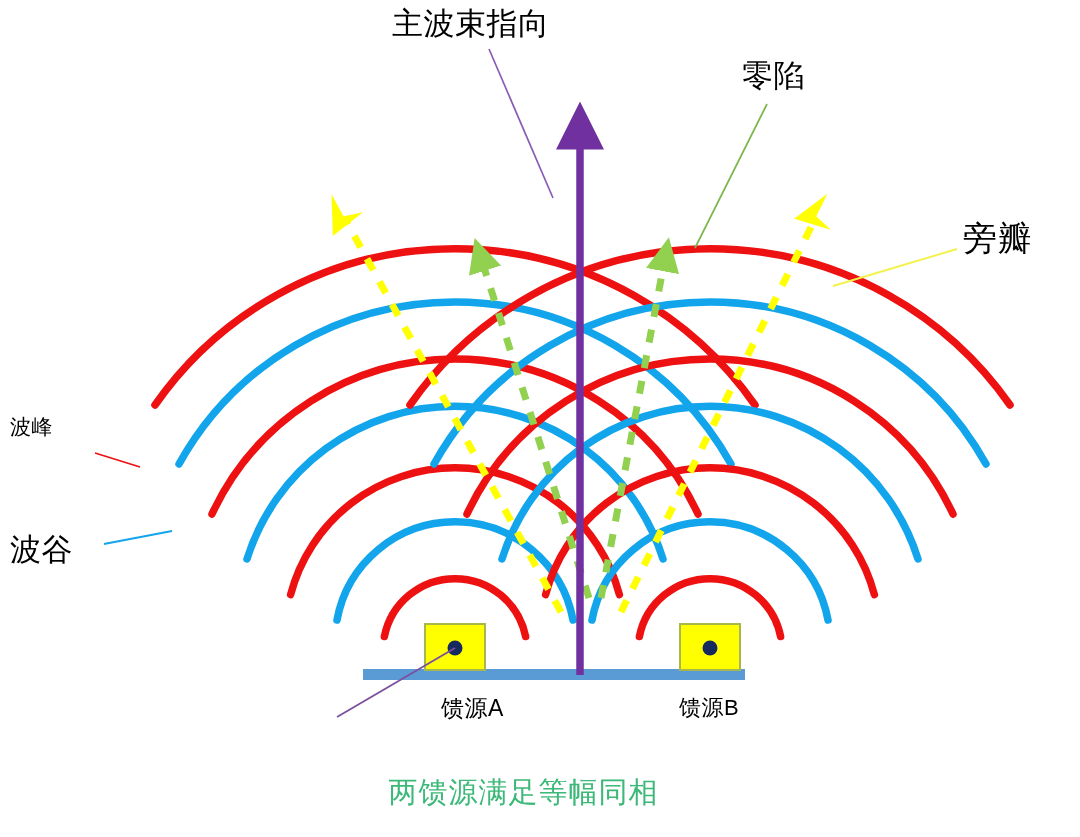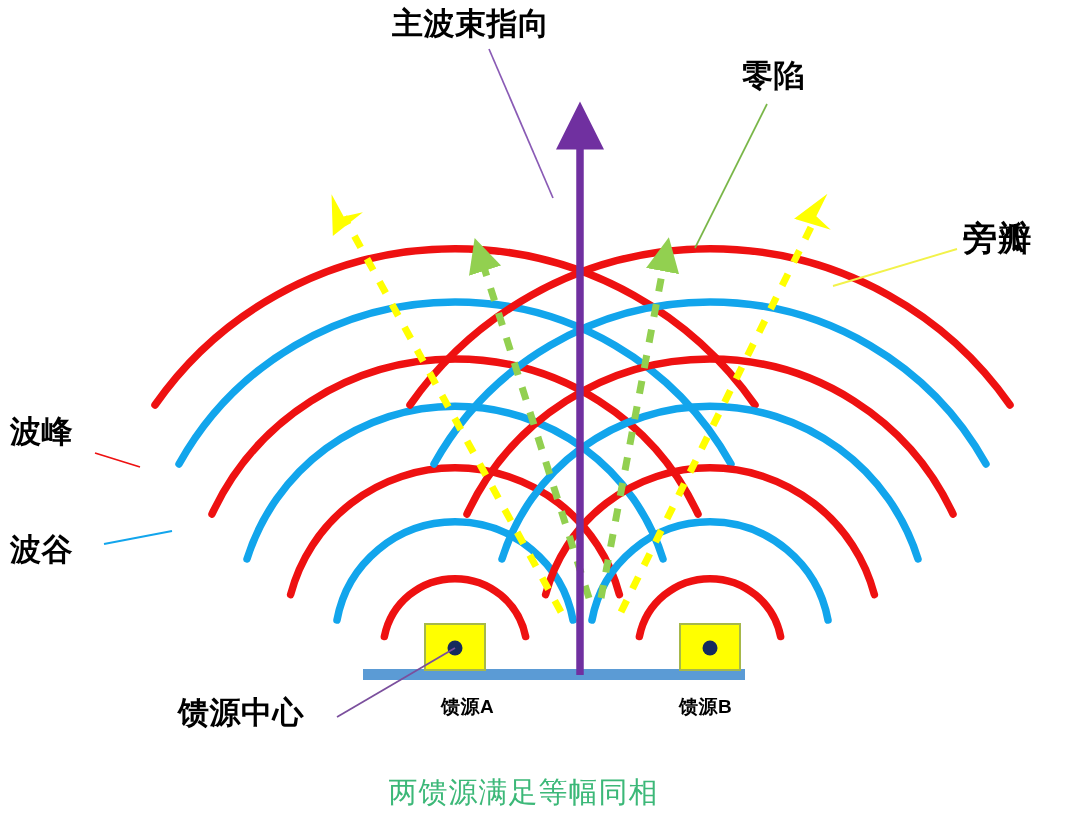--- a/index.html
+++ b/index.html
@@ -22,32 +22,32 @@
     position: absolute;
     left: 0;
     top: 0;
     width: 1080px;
     height: 837px;
   }
   .lbl {
     position: absolute;
     white-space: nowrap;
     color: #000000;
-    font-weight: bold;
+    font-weight: normal;
     line-height: 1;
     letter-spacing: 0.5px;
   }
   .lbl-main   { left: 392px; top: 8px;   font-size: 31px; }
   .lbl-null   { left: 742px; top: 60px;  font-size: 31px; }
   .lbl-side   { left: 963px; top: 221px; font-size: 34px; }
-  .lbl-crest  { left: 10px;  top: 416px; font-size: 31px; }
+  .lbl-crest  { left: 10px;  top: 416px; font-size: 21px; }
   .lbl-trough { left: 10px;  top: 534px; font-size: 31px; }
   .lbl-center { left: 178px; top: 697px; font-size: 31px; }
-  .lbl-feeda  { left: 441px; top: 697px; font-size: 19px; text-align: right; }
-  .lbl-feedb  { left: 679px; top: 697px; font-size: 19px; }
+  .lbl-feeda  { left: 441px; top: 697px; font-size: 23px; text-align: right; }
+  .lbl-feedb  { left: 679px; top: 697px; font-size: 22px; }
   .caption {
     position: absolute;
     left: 0;
     top: 778px;
     width: 1047px;
     text-align: center;
     font-size: 29px;
     font-weight: normal;
     color: #3cb878;
     letter-spacing: 1px;
@@ -129,19 +129,18 @@
     <line x1="104" y1="544" x2="172" y2="531" stroke="#12a5ec" stroke-width="1.8"></line>
 
     <line x1="337" y1="717" x2="455" y2="648" stroke="#7b4f9d" stroke-width="1.8"></line>
   </svg>
 
   <div class="lbl lbl-main">主波束指向</div>
   <div class="lbl lbl-null">零陷</div>
   <div class="lbl lbl-side">旁瓣</div>
   <div class="lbl lbl-crest">波峰</div>
   <div class="lbl lbl-trough">波谷</div>
-  <div class="lbl lbl-center">馈源中心</div>
   <div class="lbl lbl-feeda">馈源A</div>
   <div class="lbl lbl-feedb">馈源B</div>
 
   <div class="caption">两馈源满足等幅同相</div>
 
 </div>
 
 </body></html>

